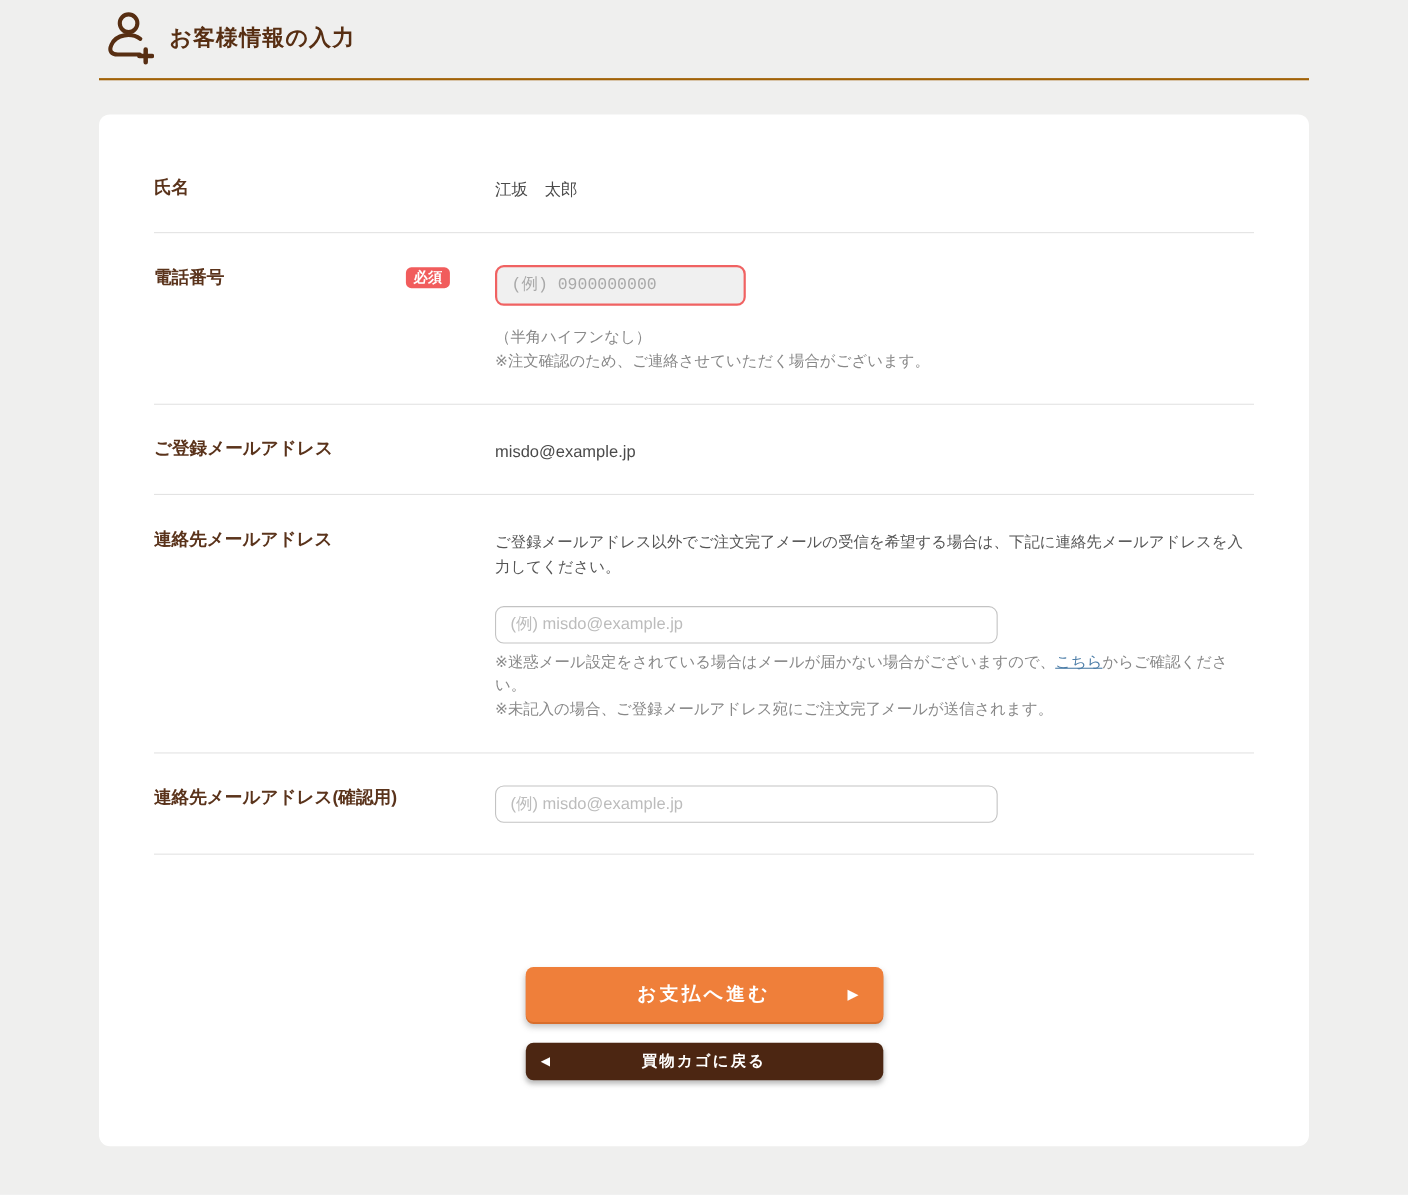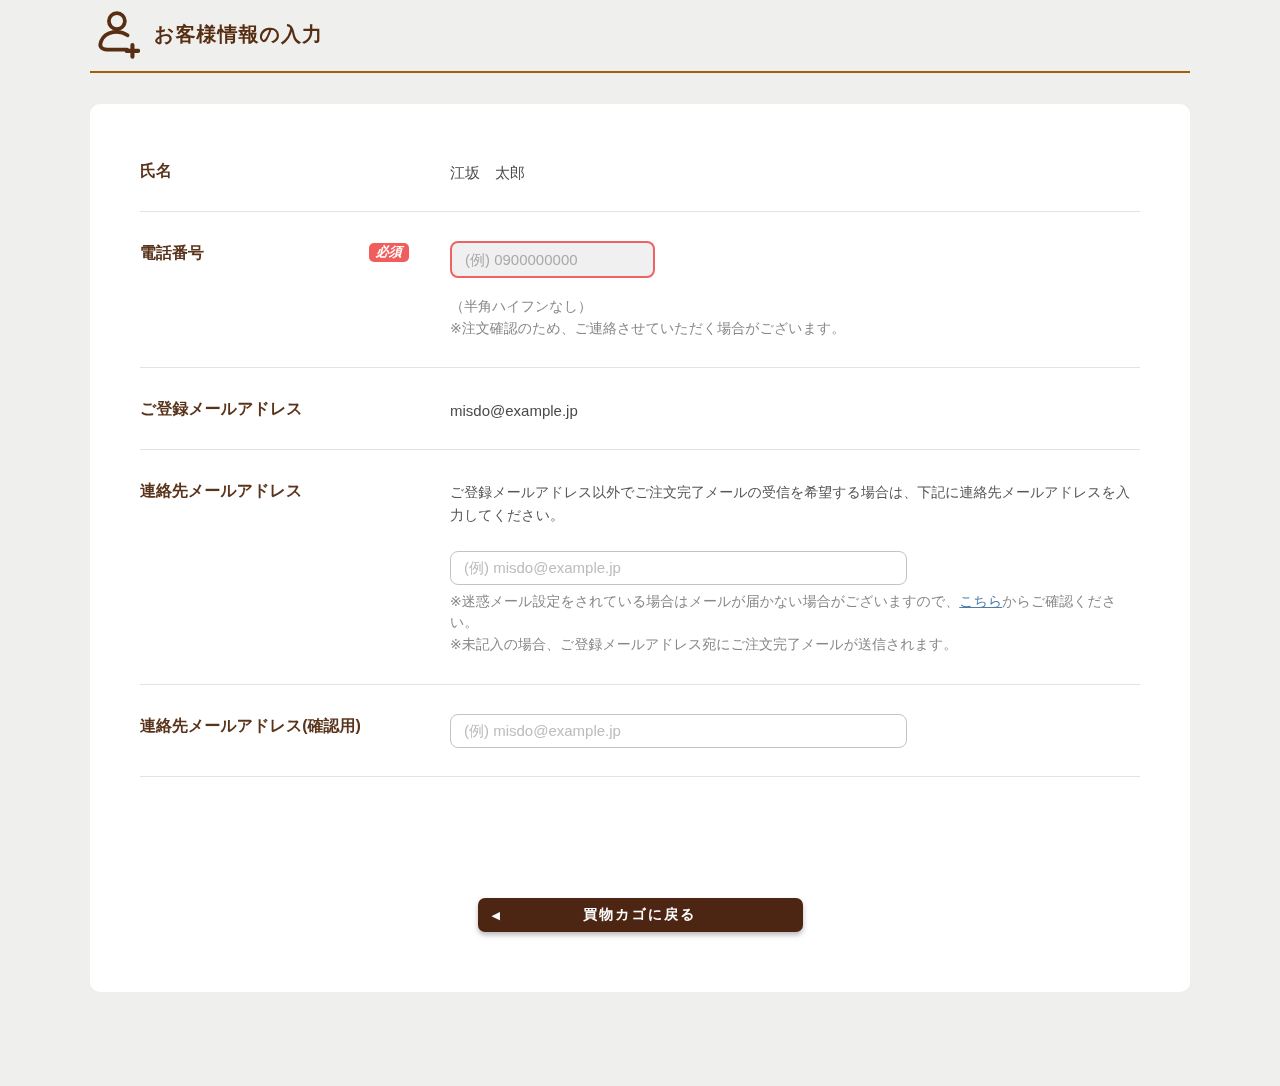--- a/index.html
+++ b/index.html
@@ -67,38 +67,38 @@
 
   .required-badge {
     background: #f15c5c;
     color: #ffffff;
     font-size: 13px;
     font-weight: bold;
     border-radius: 5px;
     padding: 1px 7px;
     line-height: 1.3;
     white-space: nowrap;
-    font-style: italic;
   }
 
   
   .input {
     display: block;
     font-size: 15px;
     border-radius: 8px;
     outline: none;
     font-family: "Liberation Sans", "DejaVu Sans", sans-serif;
   }
   .input-phone {
-    width: 205px;
+    width: 228px;
     height: 37px;
     background: #f0f0f0;
     border: 2px solid #f06262;
     padding: 0 13px;
     color: #6d28d9;
+    font-family: Liberation Mono, monospace;
   }
   .input-phone::placeholder { color: #a9a9a9; opacity: 1; }
   .input-email {
     width: 457px;
     height: 34px;
     background: #ffffff;
     border: 1px solid #c3c3c3;
     padding: 0 13px;
     color: #555;
   }
@@ -232,19 +232,23 @@
   <div class="row">
     <div class="row-label-cell">
       <span class="row-label">連絡先メールアドレス(確認用)</span>
     </div>
     <div class="row-value-cell">
       <input type="text" class="input input-email" placeholder="(例) misdo@example.jp" style="">
     </div>
   </div>
 
   <div class="button-area">
+    <button type="button" class="btn btn-proceed">
+      <span>お支払へ進む</span>
+      <span class="arrow">▶</span>
+    </button>
     <button type="button" class="btn btn-back">
       <span>買物カゴに戻る</span>
       <span class="arrow">◀</span>
     </button>
   </div>
 
 </main>
 
 </body></html>

